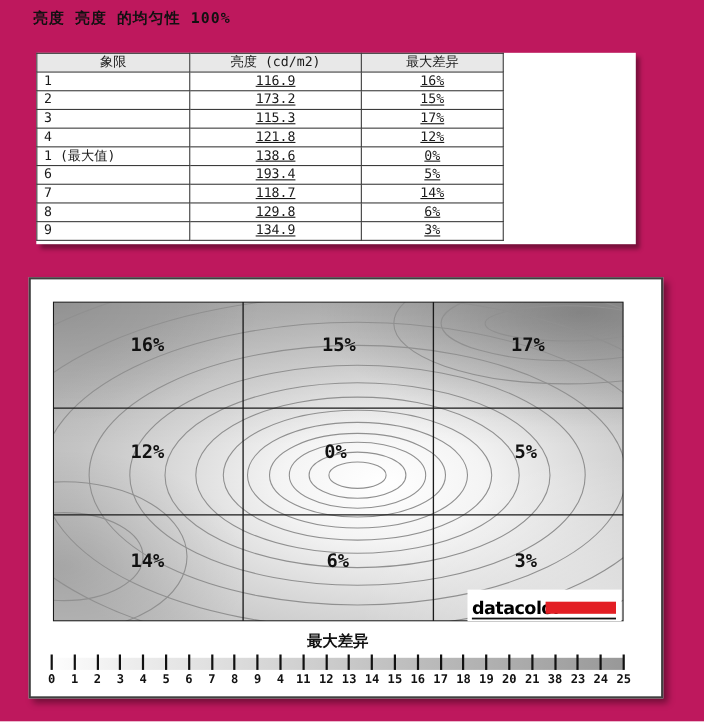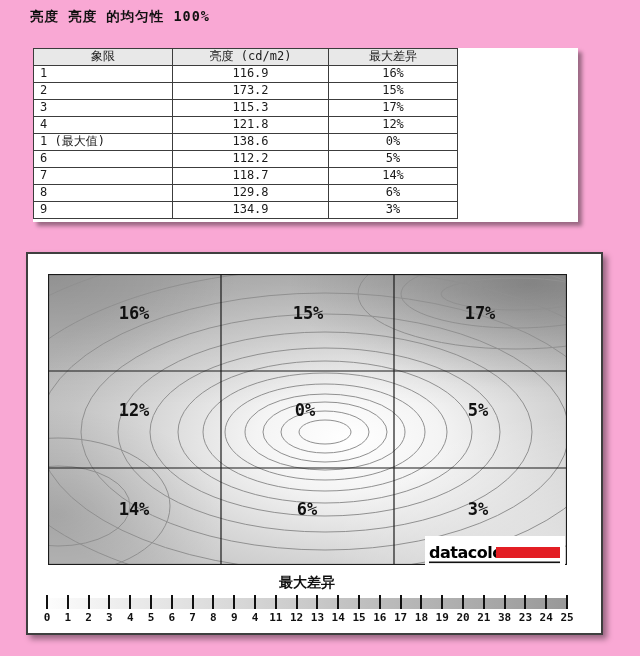--- a/index.html
+++ b/index.html
@@ -1,31 +1,31 @@
 <!DOCTYPE html>
 <html><head>
 <meta charset="utf-8">
 <style>
   * { margin:0; padding:0; box-sizing:border-box; }
   html,body { width:640px; height:656px; background:#ffffff; overflow:hidden;
               font-family:"DejaVu Sans Mono","DejaVu Sans",sans-serif; color:#1a1a1a; }
-  .page { position:relative; width:640px; height:656px; background:#f9a8d4; }
+  .page { position:relative; width:640px; height:656px; background:#be185d; }
 
   .title { position:absolute; left:30px; top:8px; font-size:13.5px; font-weight:bold;
            letter-spacing:1px; color:#111; }
 
   
   .table-panel { position:absolute; left:33px; top:48px; width:545px; height:174px;
                  background:#fff; box-shadow:4px 4px 4px rgba(0,0,0,0.38); }
   table.unif { border-collapse:collapse; table-layout:fixed; width:424px; font-size:12px; }
   table.unif th, table.unif td { border:1px solid #3c3c3c; padding:1px 6px; line-height:13.5px;
                                  height:17px; overflow:hidden; white-space:nowrap; }
   table.unif th { background:#e8e8e8; font-weight:normal; text-align:center; height:15px; }
   table.unif td.c0 { text-align:left; }
-  table.unif td.c1, table.unif td.c2 { text-align:center; }
+  table.unif td.c1, table.unif td.c2 { text-align:center;text-decoration:underline; }
   .w0{width:139px}.w1{width:156px}.w2{width:129px}
 
   
   .chart-panel { position:absolute; left:26px; top:252px; width:577px; height:383px;
                  background:#fff; border:2px solid #3f3f3f;
                  box-shadow:4px 4px 6px rgba(0,0,0,0.40); }
   .contour-wrap { position:absolute; left:20px; top:20px; width:519px; height:291px; }
 
   
   .scale-area { position:absolute; left:19px; top:320px; width:520px; }
@@ -85,21 +85,21 @@
             <td class="c1">121.8</td>
             <td class="c2">12%</td>
           </tr>
           <tr>
             <td class="c0">1 (最大值)</td>
             <td class="c1">138.6</td>
             <td class="c2">0%</td>
           </tr>
           <tr>
             <td class="c0">6</td>
-            <td class="c1">112.2</td>
+            <td class="c1">193.4</td>
             <td class="c2">5%</td>
           </tr>
           <tr>
             <td class="c0">7</td>
             <td class="c1">118.7</td>
             <td class="c2">14%</td>
           </tr>
           <tr>
             <td class="c0">8</td>
             <td class="c1">129.8</td>

